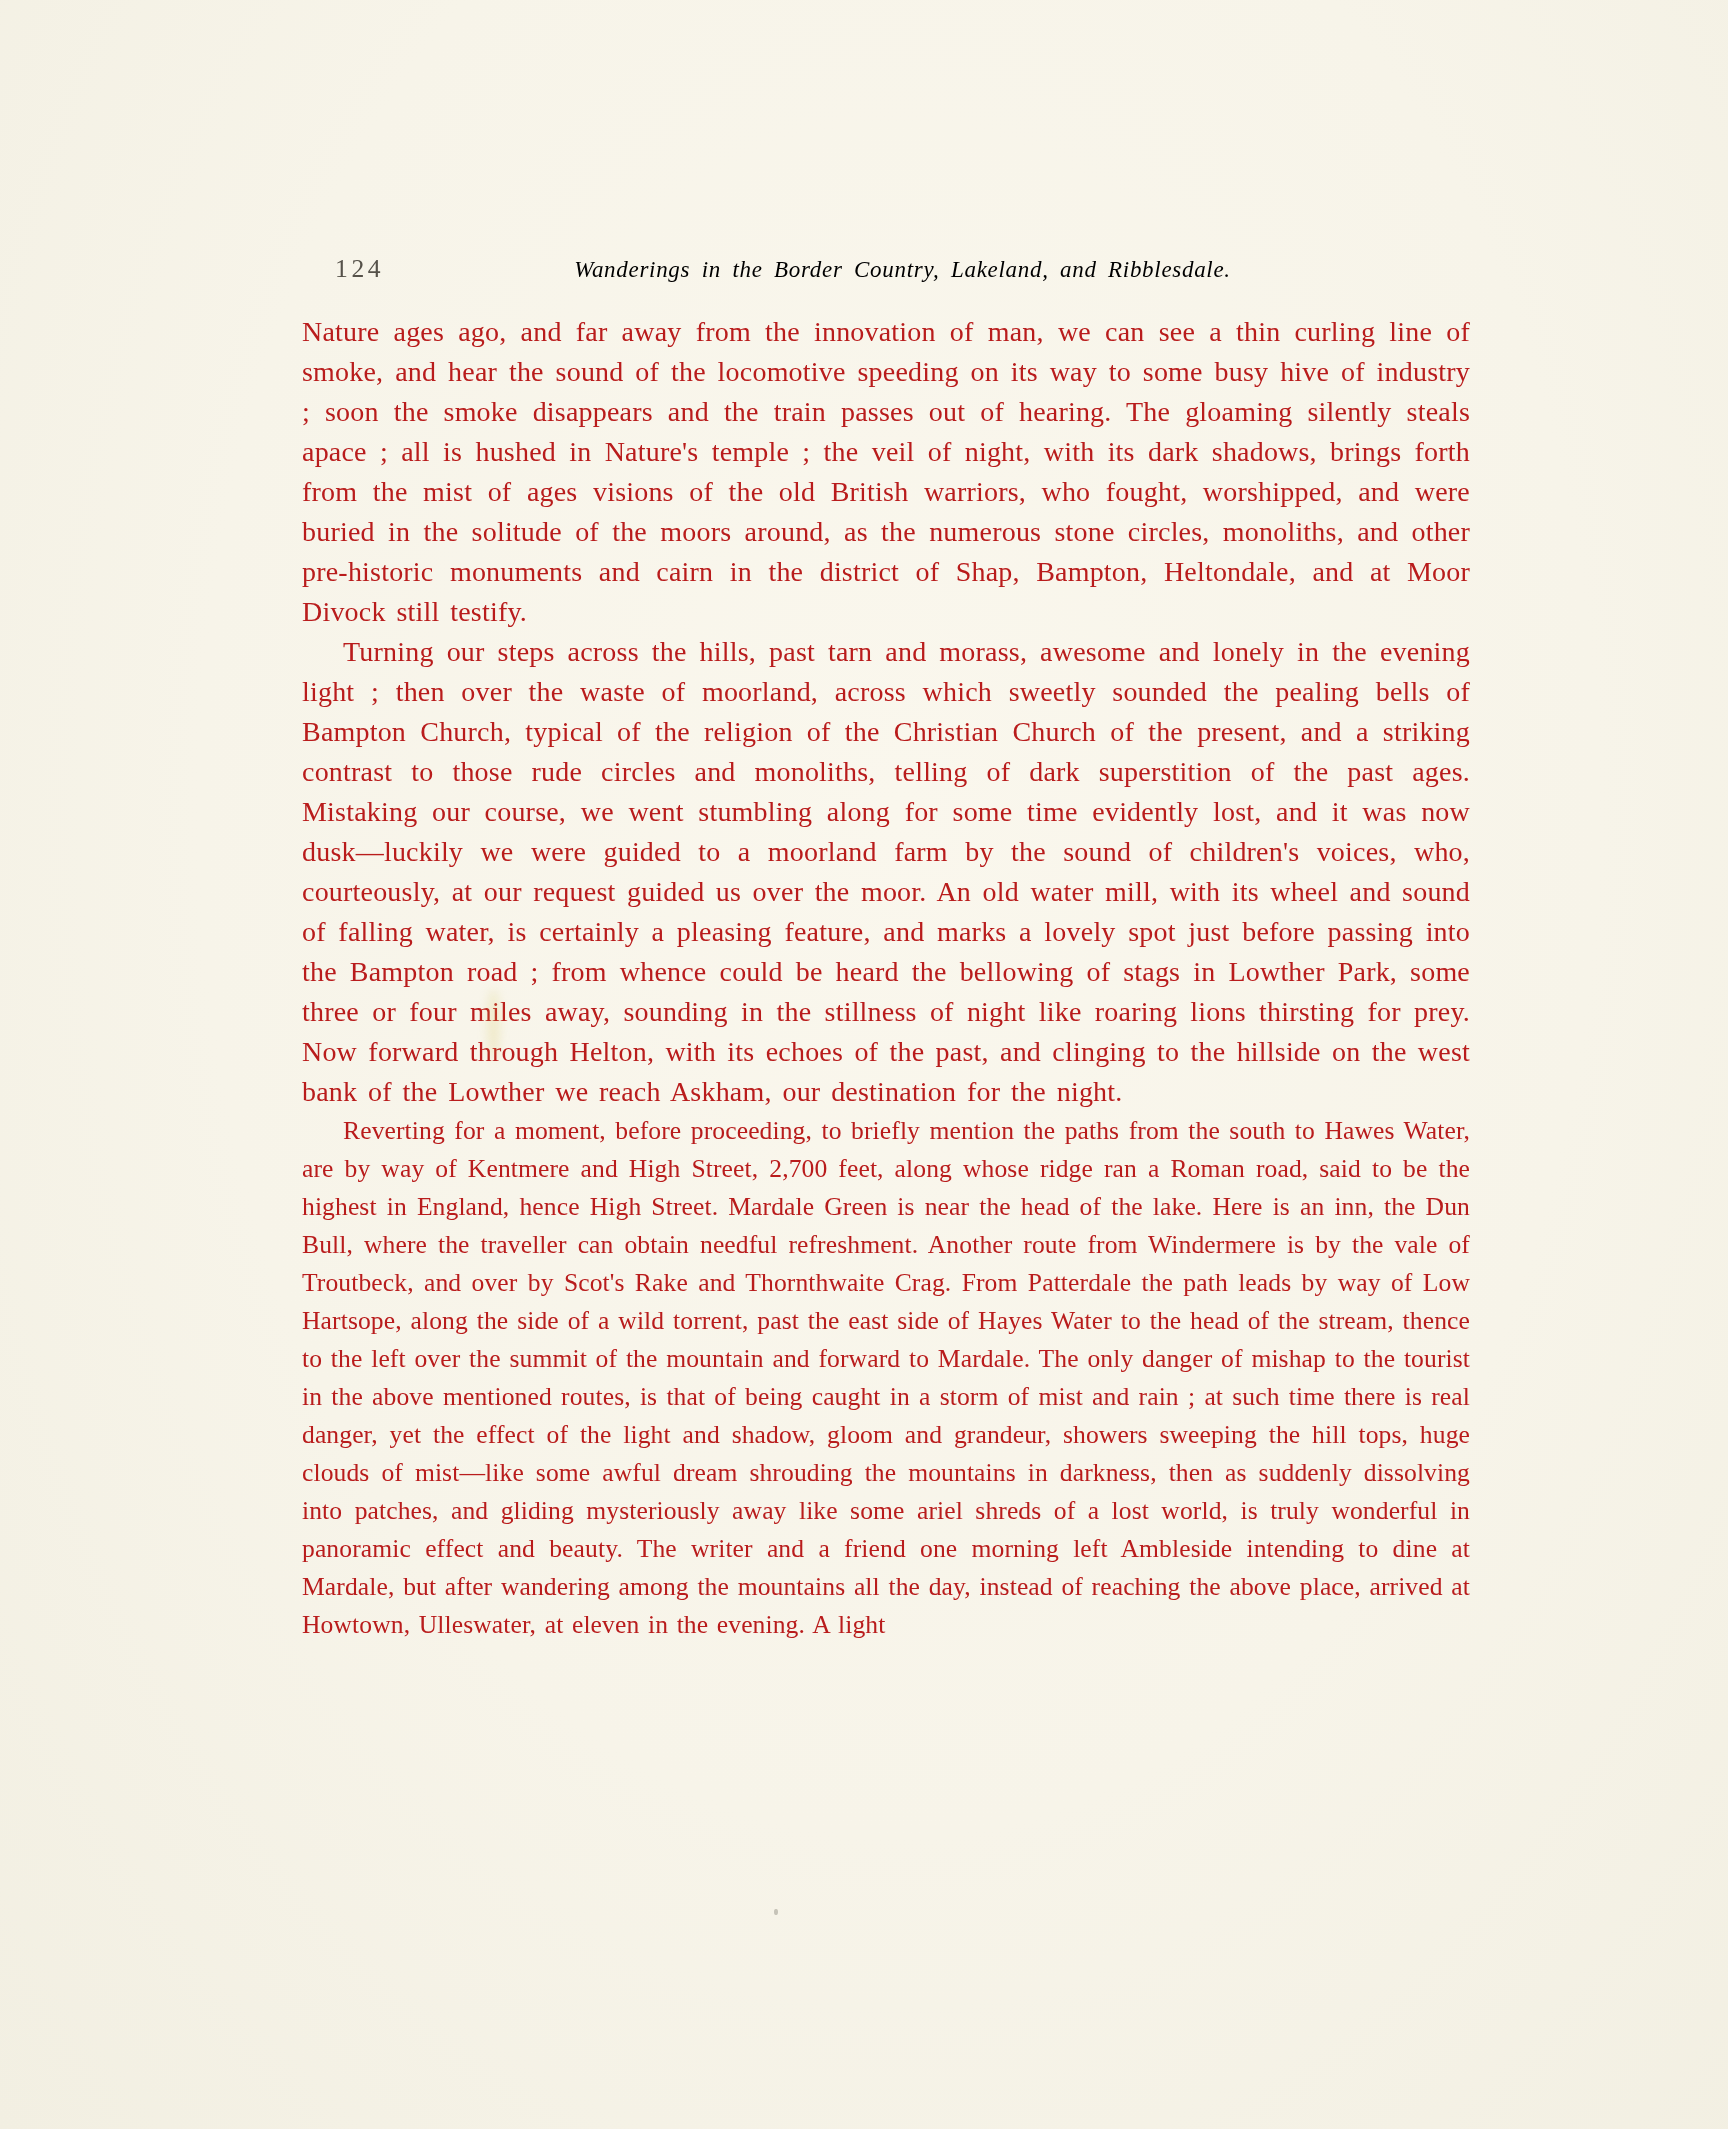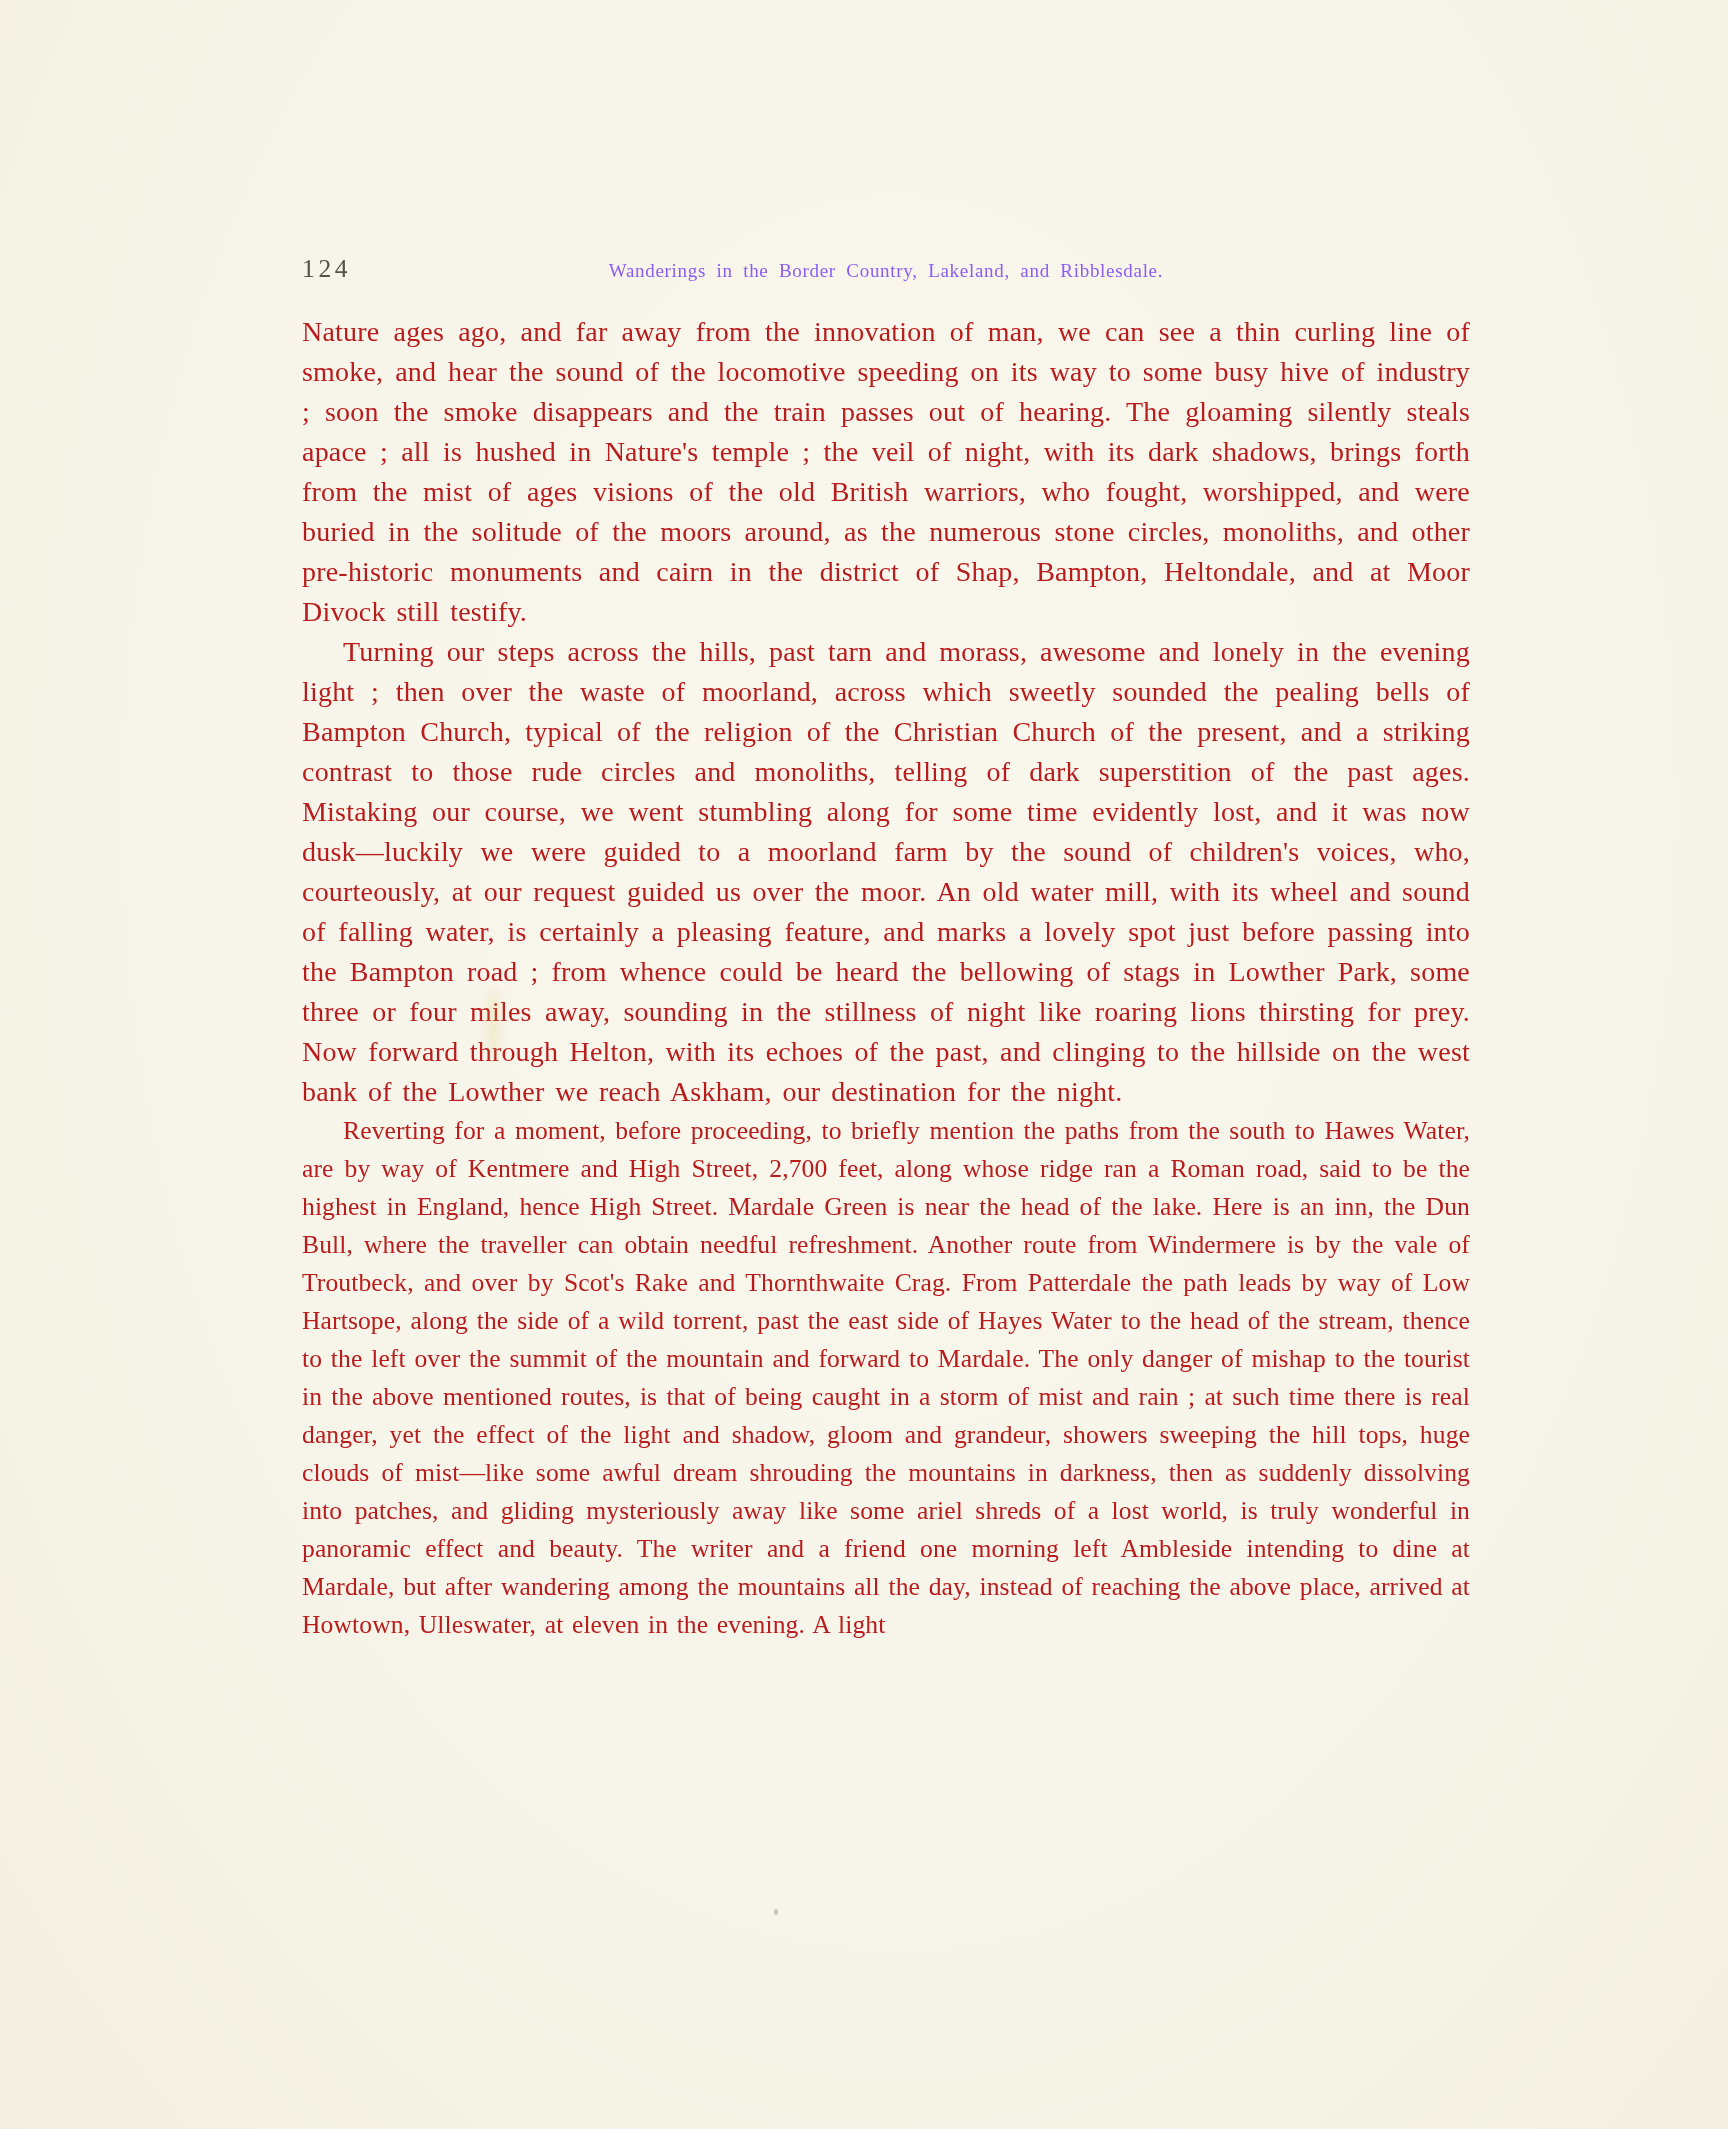--- a/index.html
+++ b/index.html
@@ -14,32 +14,34 @@
     position: absolute;
     left: 302px; top: 254px;
     width: 1168px;
   }
   .header {
     display: grid;
     grid-template-columns: 1fr auto 1fr;
     align-items: baseline;
     margin-bottom: 28px;
     color: #56524a;
+    margin-left: 33px;
   }
   .pagenum {
     justify-self: start;
     font-size: 25.6px;
     letter-spacing: 3.6px;
   }
   .title {
     grid-column: 2;
-    font-size: 19px;
+    font-style: italic;
+    font-size: 23px;
     letter-spacing: 0.7px;
     word-spacing: 5px;
-    color: #8b5cf6;
+    color: #000000;
     white-space: nowrap;
   }
   .para {
     margin: 0;
     text-align: justify;
     color: #b91c1c;
   }
   .lg { font-size: 28px; line-height: 40px; word-spacing: 3.6px; letter-spacing: 0.2px; }
   .sm { font-size: 25.6px; line-height: 38px; word-spacing: 2.1px; letter-spacing: 0.1px; }
   .indent { text-indent: 41px; }

